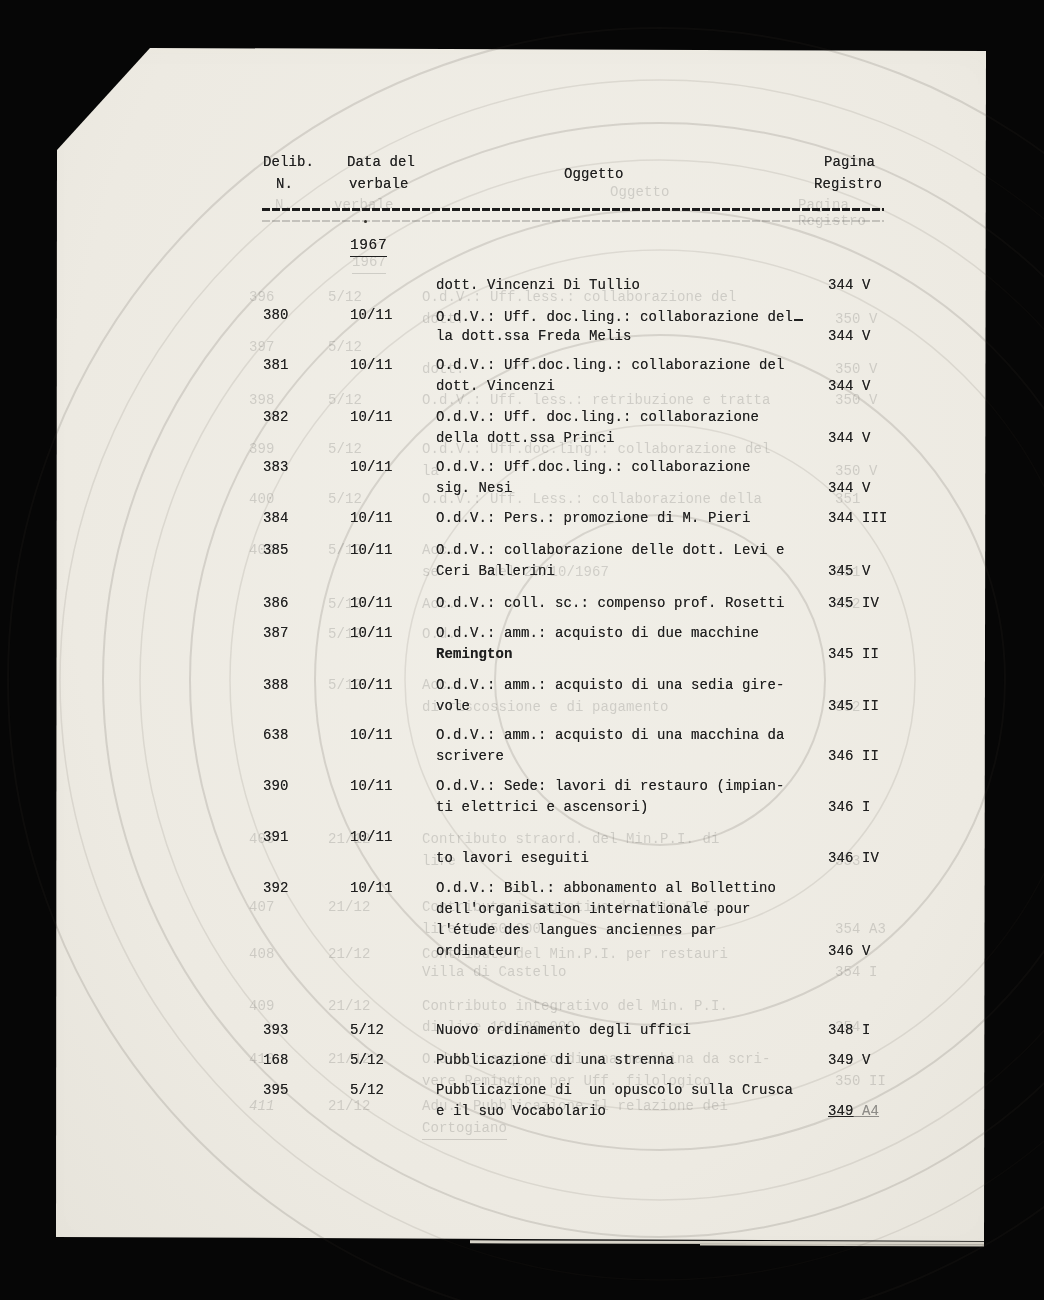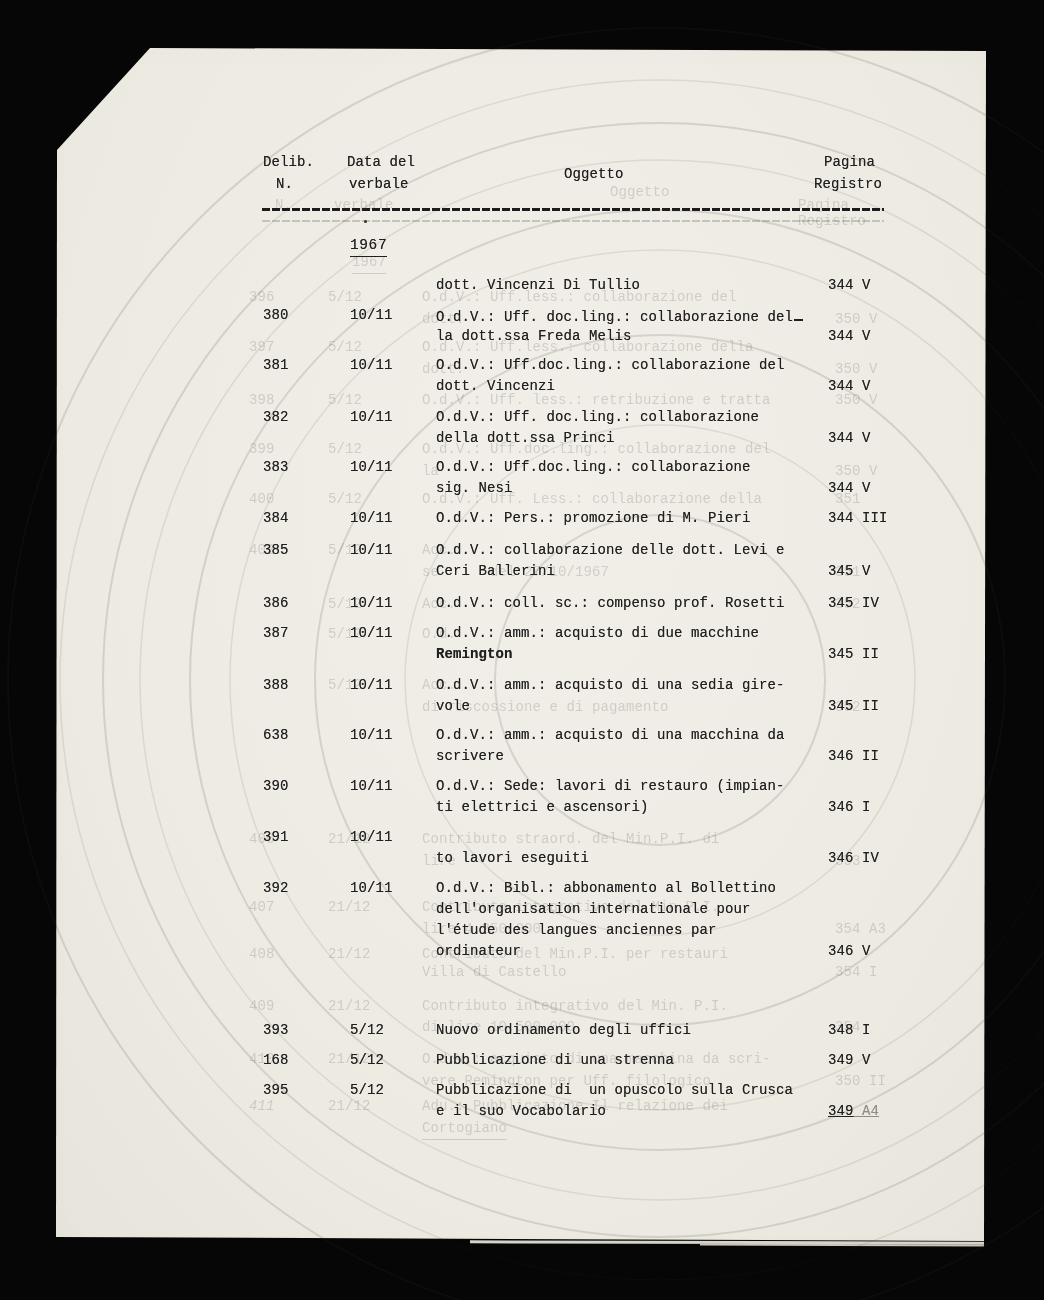--- a/index.html
+++ b/index.html
@@ -70,21 +70,20 @@
     <div class="ln" style="left: 798px; top: 196px;">Pagina</div>
     <div class="ln" style="left: 798px; top: 212px;">Registro</div>
     <div class="ln u" style="left: 352px; top: 253px;">1967</div>
     <div class="ln" style="left: 249px; top: 288px;">396</div>
     <div class="ln" style="left: 328px; top: 288px;">5/12</div>
     <div class="ln" style="left: 422px; top: 288px;">O.d.V.: Uff.less.: collaborazione del</div>
     <div class="ln" style="left: 422px; top: 310px;">dott.</div>
     <div class="ln" style="left: 835px; top: 310px;">350 V</div>
     <div class="ln" style="left: 249px; top: 338px;">397</div>
     <div class="ln" style="left: 328px; top: 338px;">5/12</div>
-    <div class="ln" style="left: 422px; top: 338px;">O.d.V.: Uff.less.: collaborazione della</div>
     <div class="ln" style="left: 422px; top: 360px;">dott.</div>
     <div class="ln" style="left: 835px; top: 360px;">350 V</div>
     <div class="ln" style="left: 249px; top: 391px;">398</div>
     <div class="ln" style="left: 328px; top: 391px;">5/12</div>
     <div class="ln" style="left: 422px; top: 391px;">O.d.V.: Uff. less.: retribuzione e tratta</div>
     <div class="ln" style="left: 835px; top: 391px;">350 V</div>
     <div class="ln" style="left: 249px; top: 440px;">399</div>
     <div class="ln" style="left: 328px; top: 440px;">5/12</div>
     <div class="ln" style="left: 422px; top: 440px;">O.d.V.: Uff.doc.ling.: collaborazione del</div>
     <div class="ln" style="left: 422px; top: 462px;">la</div>

